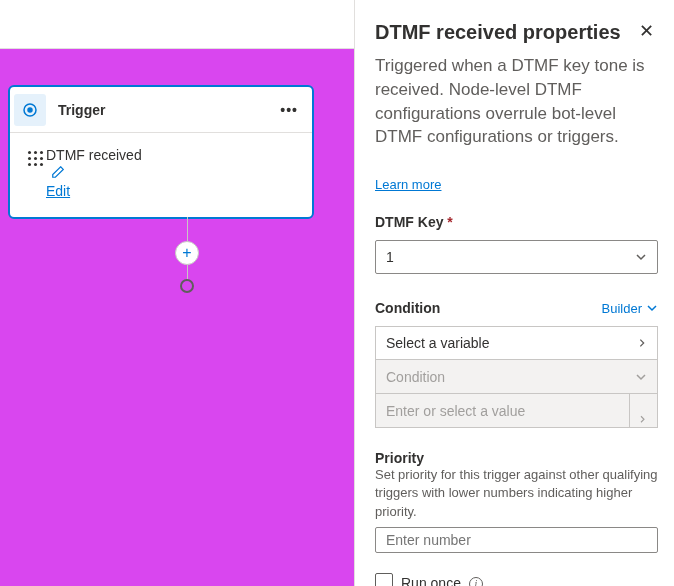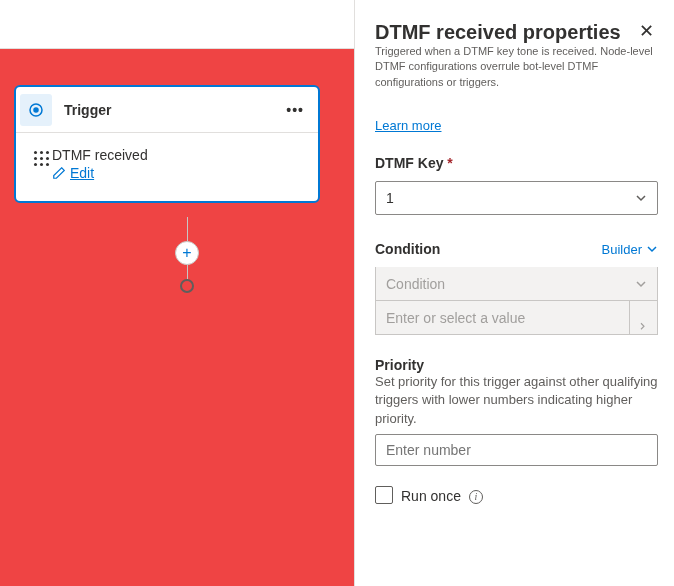--- a/index.html
+++ b/index.html
@@ -8,25 +8,25 @@
     font-size: 14px;
     color: #323130;
     background: #fff;
     width: 674px;
     height: 586px;
     overflow: hidden;
     display: flex;
   }
   .canvas-area {
     flex: 1;
-    background: #ef4444;
+    background: #d946ef;
     border-top: 1px solid #e1dfdd;
     margin-top: 48px;
     position: relative;
-    padding: 36px 18px 0 14px;
+    padding: 36px 18px 0 8px;
   }
   .trigger-node {
     width: 306px;
     border: 2px solid #0078d4;
     border-radius: 6px;
     background: #fff;
     overflow: hidden;
   }
   .trigger-header {
     display: flex;
@@ -70,20 +70,21 @@
   .numpad-icon span { width: 3px; height: 3px; background: #323130; border-radius: 50%; }
   .trigger-body-title { font-weight: 400; }
   .edit-link {
     color: #0078d4;
     text-decoration: underline;
     display: inline-flex;
     align-items: center;
     gap: 4px;
     margin-top: 2px;
     cursor: pointer;
+    flex-direction: column;
   }
   .edit-link svg { width: 14px; height: 14px; }
   .connector {
     position: absolute;
     left: 175px;
     top: 168px;
     display: flex;
     flex-direction: column;
     align-items: center;
   }
@@ -114,21 +115,22 @@
   }
   .panel-header {
     display: flex;
     justify-content: space-between;
     align-items: flex-end;
   }
   .panel-title { font-size: 20px; font-weight: 600; }
   .close-x { font-size: 18px; cursor: pointer; padding: 2px 4px; }
   .panel-desc {
     color: #605e5c;
-    font-size: 11px;
+    font-size: 17px;
+    margin-top: 10px;
     line-height: 1.4;
   }
   .learn-link {
     color: #0078d4;
     text-decoration: underline;
     font-size: 13px;
     display: inline-block;
     margin-top: 28px;
     cursor: pointer;
   }
@@ -183,21 +185,21 @@
   }
   .cond-row.input-row { border-top: none; }
   .chev-right { width: 10px; }
   .help-text {
     color: #605e5c;
     font-size: 13px;
     line-height: 1.4;
   }
   .text-input {
     width: 100%;
-    height: 32px;
+    height: 26px;
     border: 1px solid #8a8886;
     border-radius: 2px;
     padding: 0 10px;
     margin-top: 6px;
     font-family: inherit;
     font-size: 14px;
   }
   .checkbox-row {
     display: flex;
     align-items: flex-end;
@@ -292,20 +294,26 @@
     <div class="field-label" style="margin-top:0">Condition</div>
     <a class="builder-link">
       <span>Builder</span>
       <svg class="chev" viewBox="0 0 12 12" fill="none" stroke="#0078d4" stroke-width="1.5">
         <path d="M2 4l4 4 4-4"></path>
       </svg>
     </a>
   </div>
 
   <div class="cond-block">
+    <div class="cond-row">
+      <span>Select a variable</span>
+      <svg class="chev-right" viewBox="0 0 12 12" fill="none" stroke="#605e5c" stroke-width="1.5">
+        <path d="M4 2l4 4-4 4"></path>
+      </svg>
+    </div>
     <div class="cond-row disabled">
       <span>Condition</span>
       <svg class="chev" viewBox="0 0 12 12" fill="none" stroke="#a19f9d" stroke-width="1.5">
         <path d="M2 4l4 4 4-4"></path>
       </svg>
     </div>
     <div class="cond-row disabled input-row">
       <span>Enter or select a value</span>
       <svg class="chev-right" viewBox="0 0 12 12" fill="none" stroke="#a19f9d" stroke-width="1.5" style="border-left:1px solid #c8c6c4;padding-left:8px;height:34px;width:18px">
         <path d="M4 2l4 4-4 4" transform="translate(0,11)"></path>

